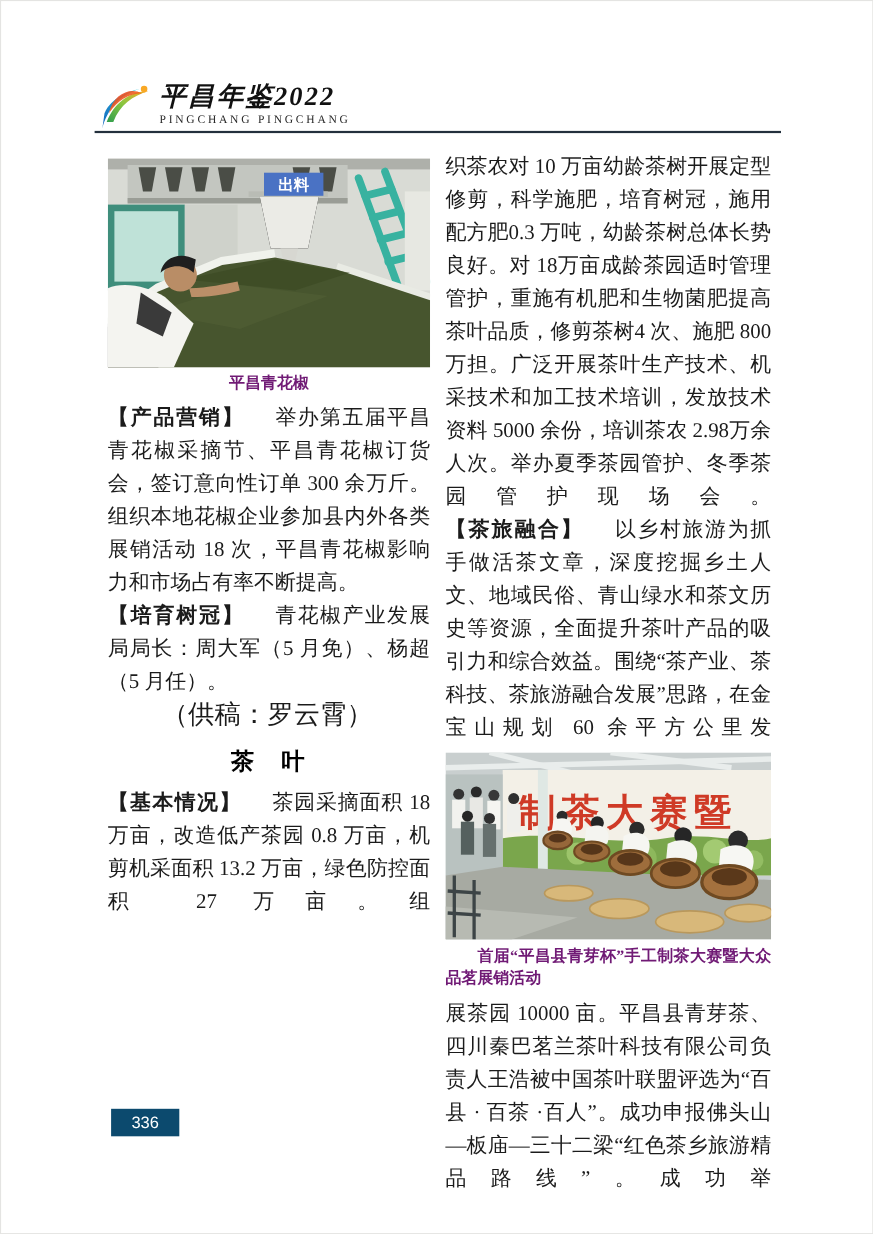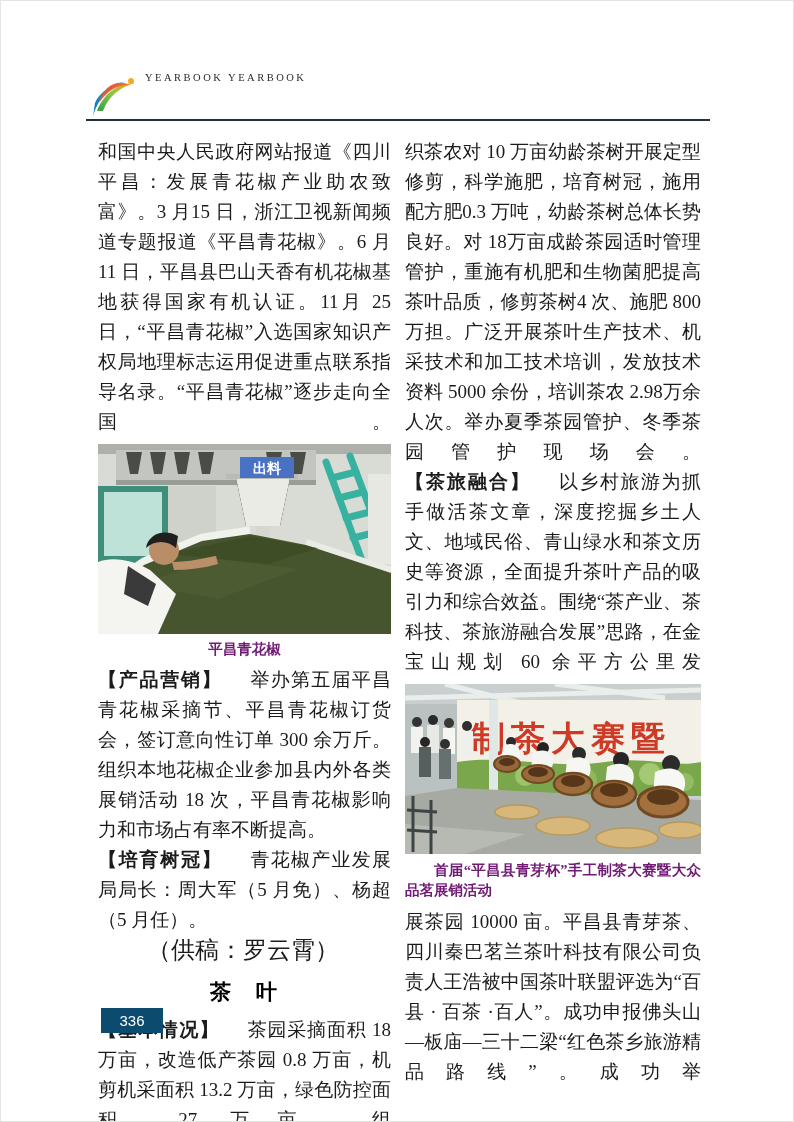--- a/index.html
+++ b/index.html
@@ -85,27 +85,27 @@
           <stop offset="0" stop-color="#e53935"></stop>
             <stop offset="1" stop-color="#fb8c00"></stop>
         </linearGradient>
       </defs>
       <path d="M6,44 C10,28 20,14 40,8 C30,10 14,16 8,30 Z" fill="url(#lg2)"></path>
       <path d="M10,38 C16,22 30,10 48,10 C34,14 22,22 16,38 Z" fill="url(#lg1)"></path>
       <path d="M12,30 C20,18 30,12 42,12 C32,6 16,12 12,30 Z" fill="url(#lg3)" opacity="0.9"></path>
       <circle cx="44" cy="8" r="3" fill="#f9a825"></circle>
     </svg>
     <div class="title-block">
-      <div class="yearbook-subtitle">YEARBOOK YEARBOOK</div>
+      <div class="yearbook-title">平昌年鉴2022</div>
+      <div class="yearbook-subtitle">PINGCHANG PINGCHANG</div>
     </div>
   </div>
   <div class="header-rule"></div>
 
   <div class="col col-left">
-    <p class="body cont">和国中央人民政府网站报道《四川平昌：发展青花椒产业助农致富》。3 月15 日，浙江卫视新闻频道专题报道《平昌青花椒》。6 月 11 日，平昌县巴山天香有机花椒基地获得国家有机认证。11月 25 日，“平昌青花椒”入选国家知识产权局地理标志运用促进重点联系指导名录。“平昌青花椒”逐步走向全国。</p>
 
     <figure class="photo">
       <svg viewBox="0 0 293 190" width="293" height="190">
         <rect width="293" height="190" fill="#d9dbd5"></rect>
         <rect width="293" height="10" fill="#aeb0aa"></rect>
 
         <g>
           <rect x="18" y="6" width="200" height="34" fill="#c3c6c0"></rect>
           <g fill="#4a4d46">
             <polygon points="28,8 44,8 40,30 32,30"></polygon>

